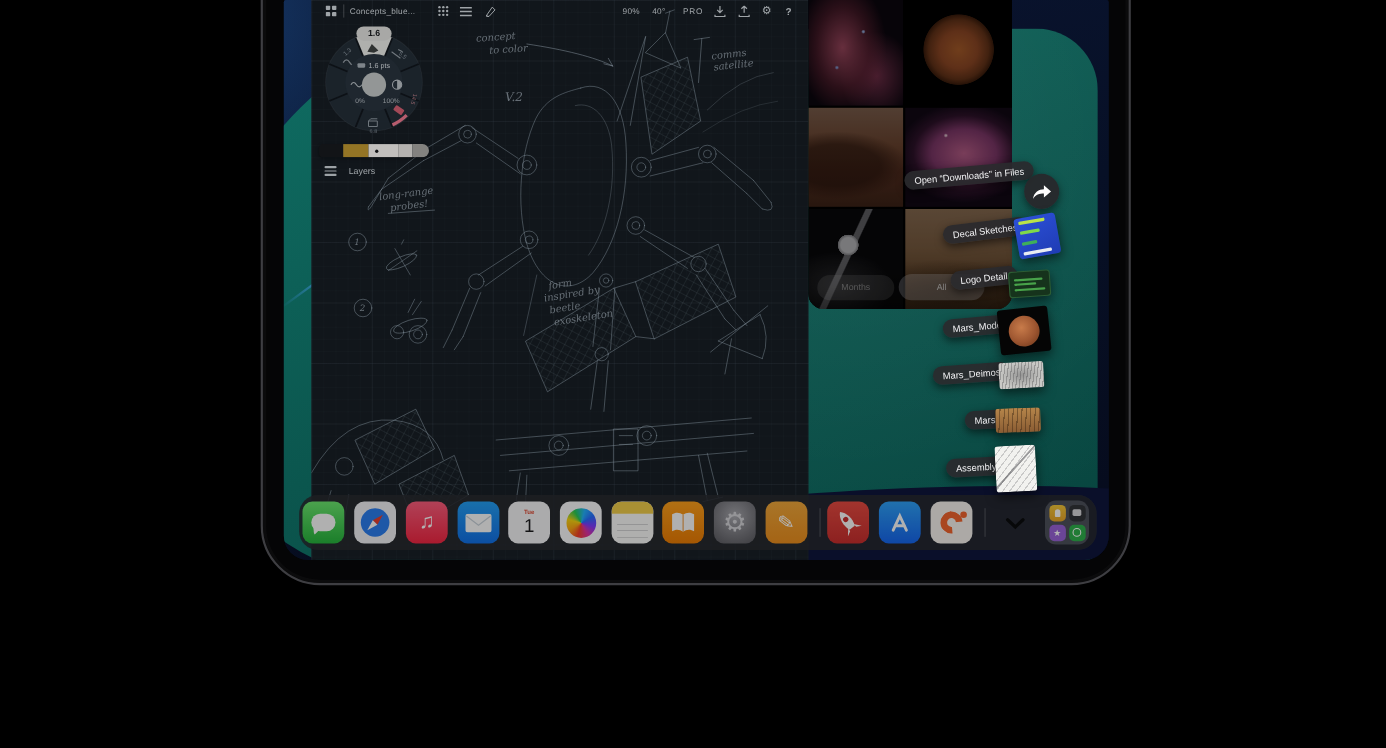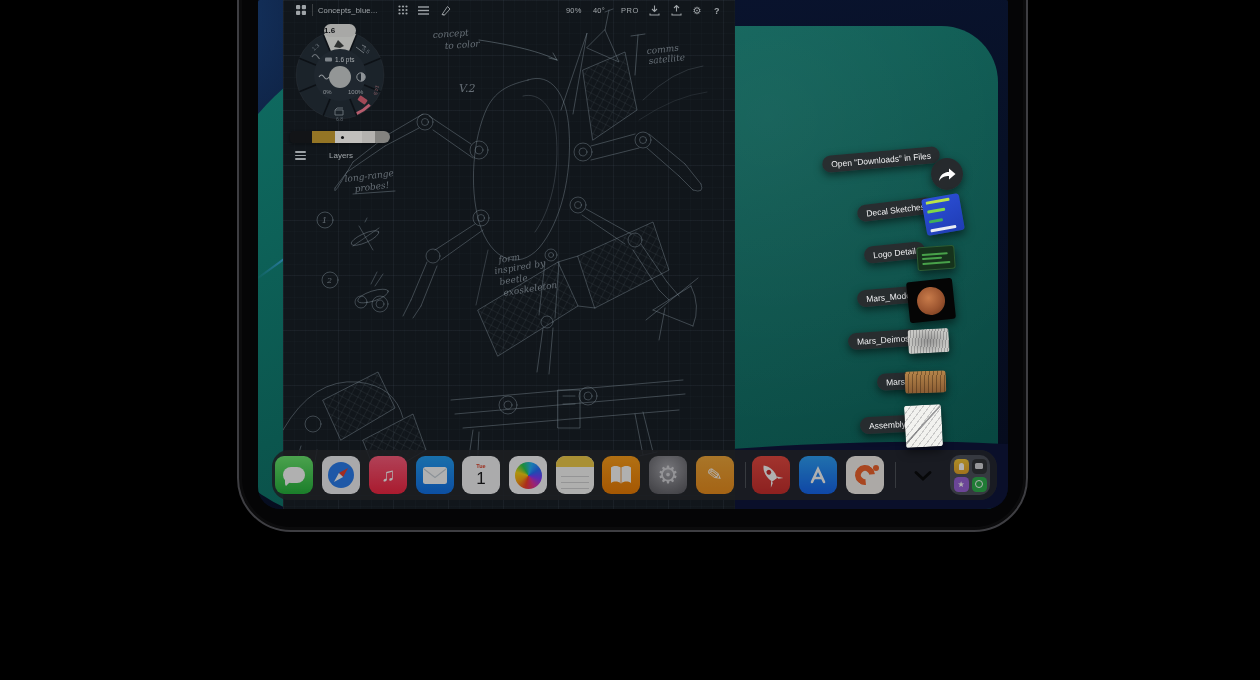--- a/index.html
+++ b/index.html
@@ -16,26 +16,26 @@
 .wp-streak{position:absolute;left:-6px;top:266px;width:42px;height:2px;background:linear-gradient(90deg,rgba(47,127,174,0),#2f7fae);transform:rotate(-36deg)}
 .wp-horizon{position:absolute;left:180px;top:446px;width:650px;height:140px;background:#0a0f2a;border-radius:100% 60% 0 0/80px 40px 0 0;transform:rotate(-2deg)}
 
 .cw{position:absolute;left:25px;top:0;width:452px;height:509px;overflow:hidden;background-color:#151b21;
 background-image:linear-gradient(rgba(160,185,205,.06) 1px,transparent 1px),linear-gradient(90deg,rgba(160,185,205,.06) 1px,transparent 1px),linear-gradient(rgba(160,185,205,.028) 1px,transparent 1px),linear-gradient(90deg,rgba(160,185,205,.028) 1px,transparent 1px);
 background-size:55px 55px,55px 55px,11px 11px,11px 11px}
 .cw-dim{position:absolute;inset:0;background:rgba(0,0,0,.18);z-index:9}
 .tb-txt{position:absolute;top:6px;font-size:7.5px;color:#c3c9ce;letter-spacing:.2px;white-space:nowrap}
 .tb-ic{position:absolute;top:4px;width:12px;height:12px;display:flex;align-items:center;justify-content:center}
 .tb-div{position:absolute;top:4px;width:1px;height:12px;background:rgba(255,255,255,.22)}
-.pill16{position:absolute;left:41px;top:24px;width:32px;height:13px;background:#cdcecb;border-radius:7px;color:#16181c;font-size:8px;font-weight:bold;text-align:left;line-height:13px;z-index:3}
+.pill16{position:absolute;left:41px;top:24px;width:32px;height:13px;background:#cdcecb;border-radius:7px;color:#16181c;font-size:8px;font-weight:bold;text-align:center;line-height:13px;z-index:3}
 .wheel{position:absolute;left:9px;top:27px;z-index:2}
 .cstrip{position:absolute;left:7px;top:131px;width:100px;height:12px;border-radius:4px;overflow:hidden;display:flex;z-index:2;box-shadow:0 1px 3px rgba(0,0,0,.4)}
 .cseg{height:100%}
 .cdot{position:absolute;left:51px;top:5px;width:3px;height:3px;border-radius:50%;background:#17181a}
-.layers{position:absolute;left:12px;top:151px;display:flex;align-items:center;gap:23px;z-index:2}
+.layers{position:absolute;left:12px;top:151px;display:flex;align-items:center;gap:11px;z-index:2}
 .hamb{width:11px;height:9px;display:flex;flex-direction:column;justify-content:space-between}
 .hamb i{display:block;height:1.6px;background:#c0c6cb;border-radius:1px}
 .layers span{font-size:8px;color:#c3c9ce}
 
 .pw{position:absolute;left:477px;top:0;width:185px;height:281px;border-radius:0 0 14px 14px;overflow:hidden;background:#000}
 .pgrid{position:absolute;inset:0;display:grid;grid-template-columns:86px 1fr;grid-template-rows:96px 90px auto;gap:2px;background:#000}
 .ph{width:100%;height:100%}
 .ph1{background:radial-gradient(circle 2px at 58% 30%,rgba(170,200,255,.95) 0 30%,transparent),radial-gradient(circle 2px at 30% 64%,rgba(150,185,255,.85) 0 30%,transparent),radial-gradient(ellipse 62% 85% at 36% 45%,#b0506a 0%,rgba(125,45,65,.55) 45%,transparent 75%),radial-gradient(ellipse 55% 60% at 72% 72%,#7c3350 0%,transparent 70%),#0d0710}
 .ph2{background:radial-gradient(circle 33px at 50% 47%,#c06a30 0%,#a2522a 52%,#713a1c 82%,#44210e 96%,transparent 98%),#000}
 .ph3{background:radial-gradient(ellipse 120% 55% at 30% 58%,rgba(42,20,12,.6) 0 38%,transparent 62%),linear-gradient(180deg,#8d6b57 0%,#7a4e36 38%,#5e3424 65%,#46281a 100%)}
@@ -312,20 +312,34 @@
             <i></i>
             <i></i>
             <i></i>
           </span>
         <span>Layers</span>
       </div>
 
       <div class="cw-dim"></div>
     </div>
 
+    <div class="pw">
+      <div class="pgrid">
+        <div class="ph ph1"></div>
+        <div class="ph ph2"></div>
+        <div class="ph ph3"></div>
+        <div class="ph ph4"></div>
+        <div class="ph ph5"></div>
+        <div class="ph ph6"></div>
+      </div>
+      <div class="pw-shade"></div>
+      <div class="seg" style="left:8px;top:250px;width:70px;background:rgba(255,255,255,.12);color:rgba(255,255,255,.45)">Months</div>
+      <div class="seg" style="left:82px;top:249px;width:78px;height:24px;background:rgba(235,235,240,.28);color:rgba(255,255,255,.8)">All</div>
+      <div class="pw-dim"></div>
+    </div>
 
     <div class="dock">
       <div class="app" style="left:3px;background:linear-gradient(180deg,#6ce86f,#27b53d)">
           <span class="bubble"></span>
         </div>
       <div class="app" style="left:50px;background:#f2f3f5">
         <svg width="28" height="28">
             <circle cx="14" cy="14" r="13" fill="#2c7ef0"></circle>
             <g transform="rotate(45 14 14)">
               <polygon points="14,4 17,14 11,14" fill="#e8402e"></polygon>

